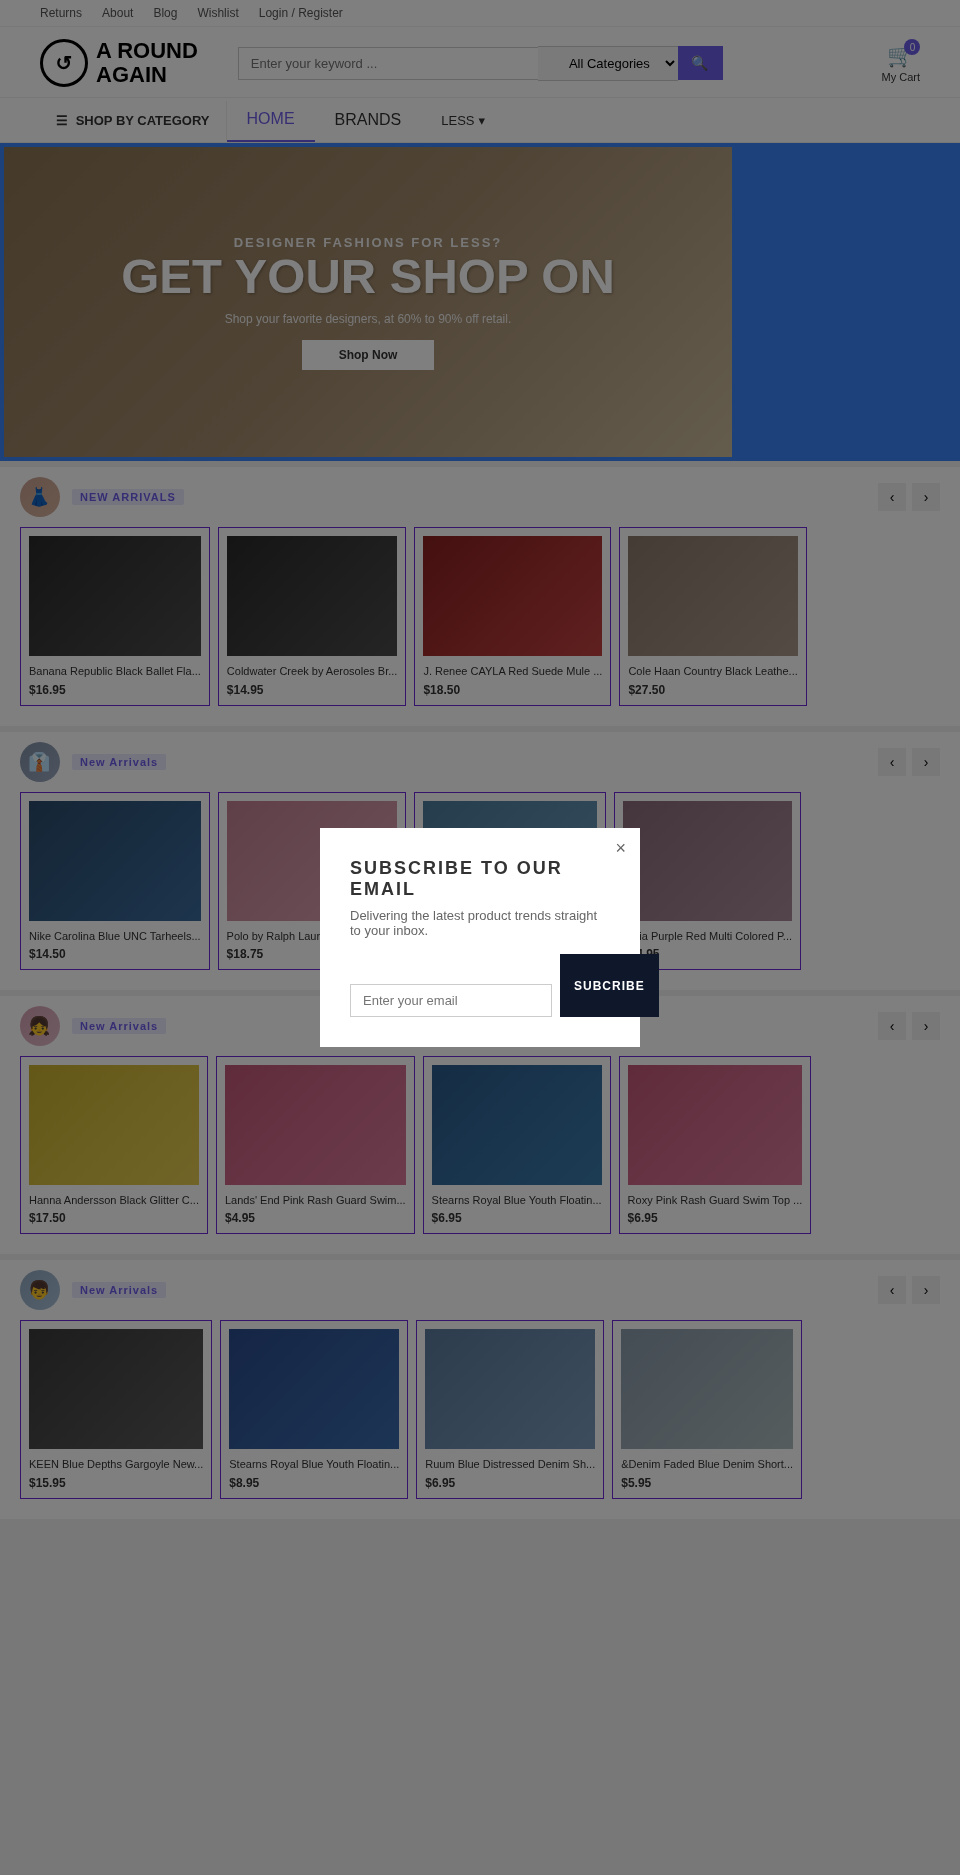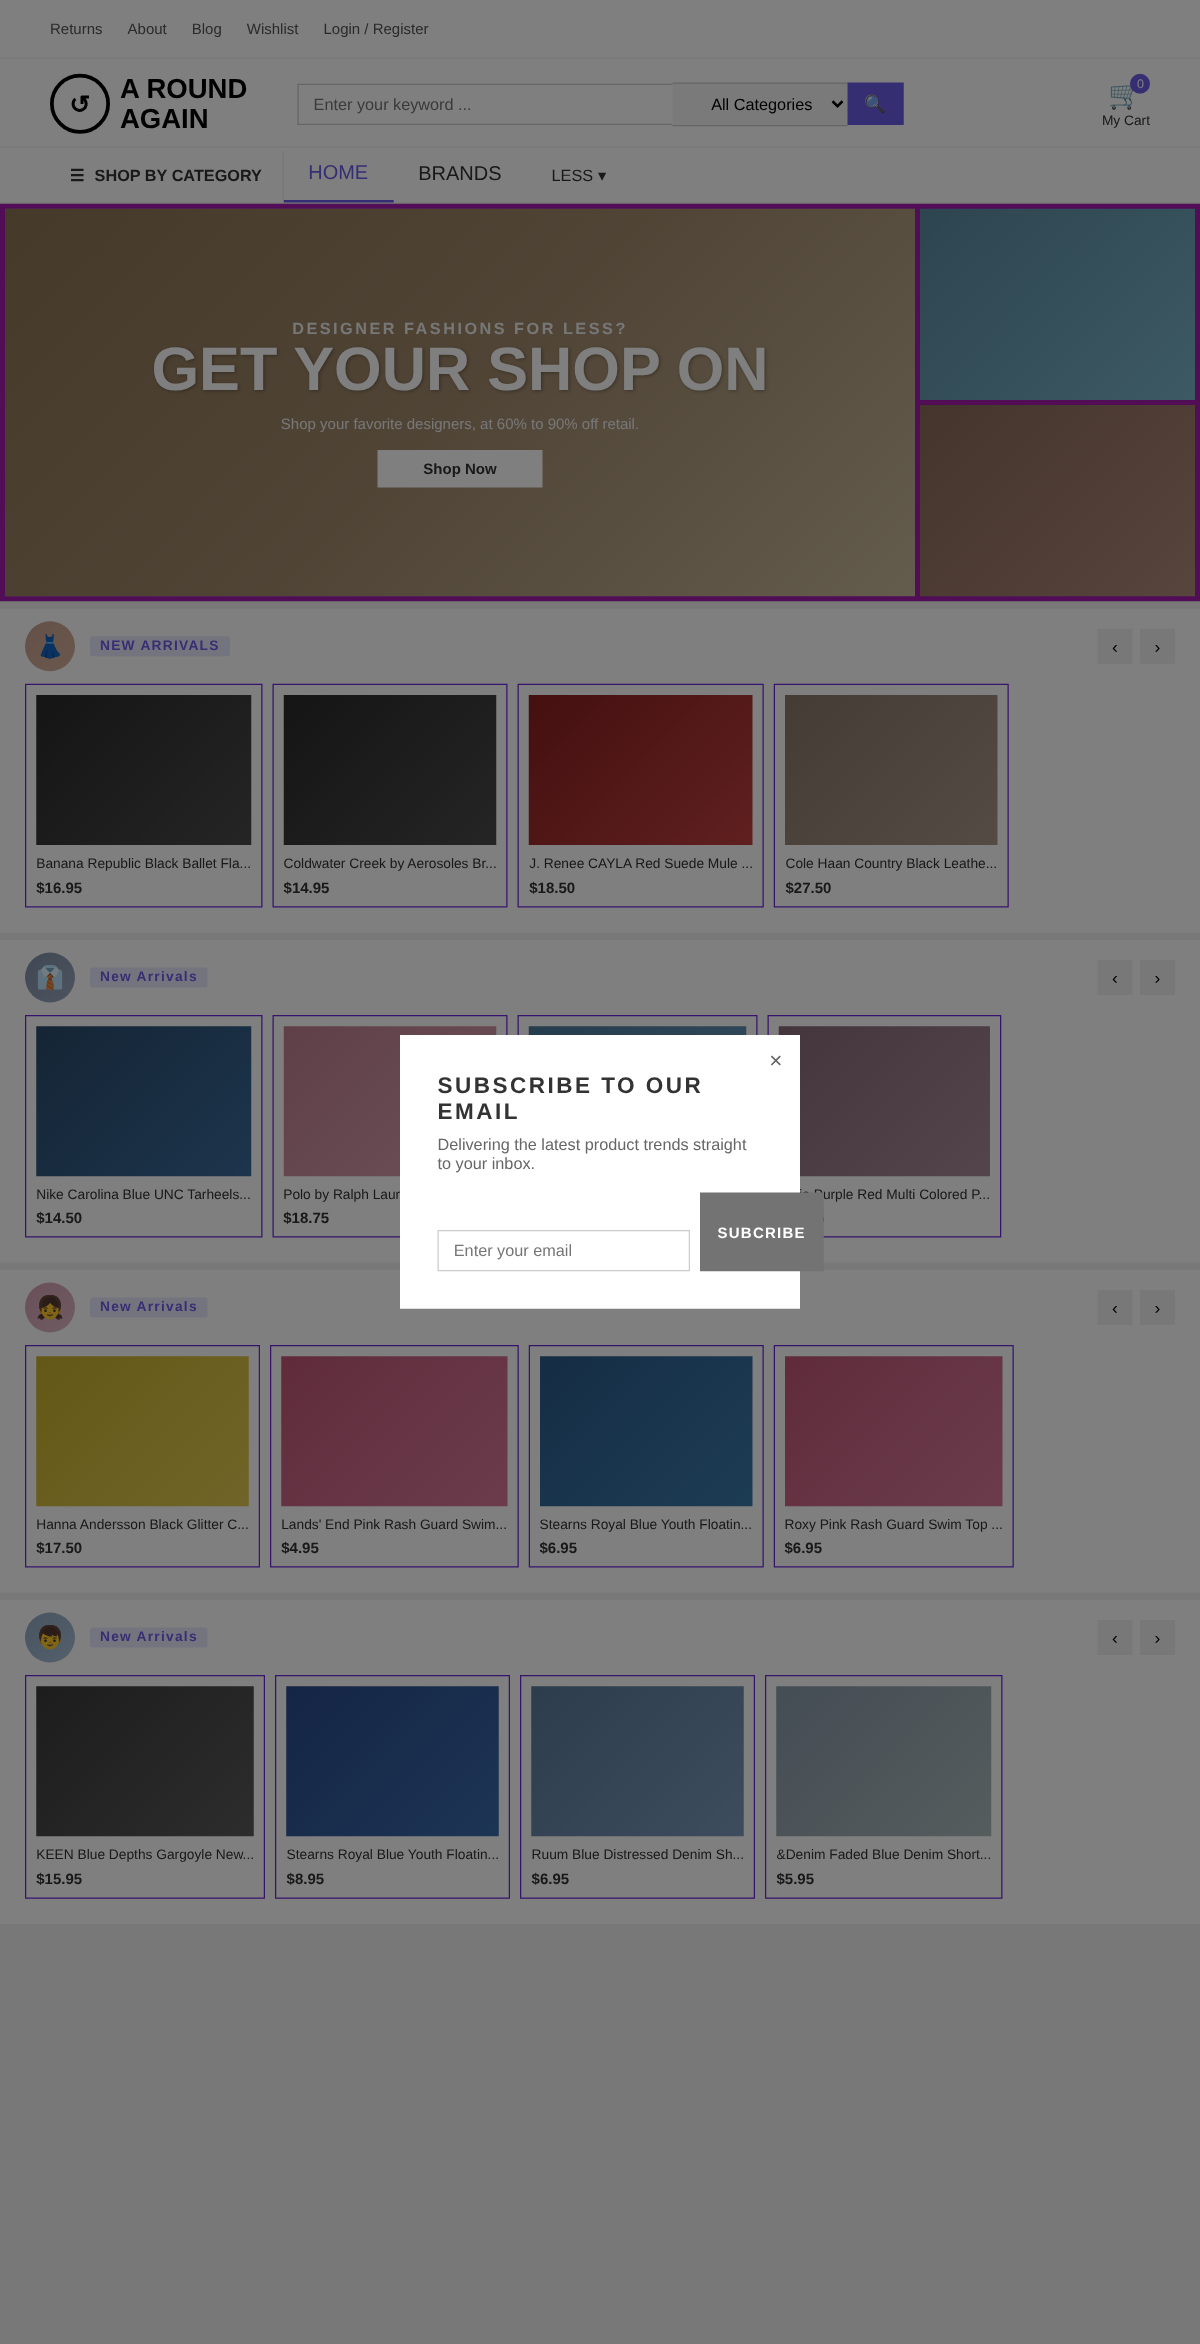--- a/index.html
+++ b/index.html
@@ -1,19 +1,19 @@
 <!DOCTYPE html>
 <html><head>
   <meta charset="utf-8">
   <style>
     * { box-sizing: border-box; margin: 0; padding: 0; }
     body { font-family: Arial, sans-serif; background: #f0f0f0; color: #333; font-size: 13px; width: 960px; }
 
     
-    .top-bar { background: #fff; border-bottom: 1px solid #eee; padding: 16px 40px; display: flex; gap: 20px; align-items: center; }
+    .top-bar { background: #fff; border-bottom: 1px solid #eee; padding: 6px 40px; display: flex; gap: 20px; align-items: center; }
     .top-bar a { text-decoration: none; color: #555; font-size: 12px; }
 
     
     .header { background: #fff; padding: 12px 40px 10px; display: flex; align-items: center; gap: 20px; }
     .logo { display: flex; align-items: center; gap: 8px; text-decoration: none; color: #000; }
     .logo-icon { width: 48px; height: 48px; border: 3px solid #000; border-radius: 50%; display: flex; align-items: center; justify-content: center; font-size: 20px; font-weight: bold; }
     .logo-text { font-size: 22px; font-weight: 900; text-transform: uppercase; line-height: 1.1; }
     .search-area { flex: 1; display: flex; align-items: center; gap: 0; margin-left: 20px; position: relative; }
     .search-input { border: 1px solid #ccc; padding: 8px 12px; font-size: 13px; outline: none; width: 300px; border-right: none; }
     .category-select { border: 1px solid #ccc; border-left: none; border-right: none; padding: 8px 12px; font-size: 13px; background: #f5f5f5; cursor: pointer; min-width: 140px; text-align: right; }
@@ -24,21 +24,21 @@
     .cart-label { font-size: 11px; margin-top: 2px; }
 
     
     .nav-bar { background: #fff; border-top: 1px solid #eee; border-bottom: 1px solid #eee; padding: 0 40px; display: flex; align-items: center; gap: 0; }
     .nav-shop-category { display: flex; align-items: center; gap: 8px; padding: 12px 16px; font-size: 13px; font-weight: bold; cursor: pointer; background: #fff; border-right: 1px solid #eee; }
     .nav-link { padding: 12px 20px; text-decoration: none; color: #333; font-size: 16px; font-weight: 500; }
     .nav-link.active { color: #6c5ce7; border-bottom: 2px solid #6c5ce7; }
     .nav-pages { display: flex; align-items: center; gap: 4px; padding: 12px 20px; cursor: pointer; color: #333; font-size: 13px; }
 
     
-    .hero-section { display: flex; gap: 4px; background: #a21caf; padding: 4px; }
+    .hero-section { display: flex; gap: 4px; background: #3b82f6; padding: 4px; align-items: center; }
     .hero-main { flex: 1; background: #b0a090; position: relative; height: 310px; overflow: hidden; display: flex; align-items: center; justify-content: center; }
     .hero-main-bg { width: 100%; height: 100%; object-fit: cover; background: linear-gradient(135deg, #8b7355 0%, #a0896b 50%, #c8b89a 100%); position: absolute; top:0; left:0; }
     .hero-text { position: relative; z-index: 2; text-align: center; color: #fff; }
     .hero-sub { font-size: 13px; font-weight: 600; letter-spacing: 2px; text-transform: uppercase; color: #eee; }
     .hero-title { font-size: 49px; font-weight: 900; text-transform: uppercase; line-height: 1.1; color: #fff; text-shadow: 1px 1px 3px rgba(0,0,0,0.3); }
     .hero-desc { font-size: 12px; margin: 8px 0; color: #eee; }
     .hero-btn { background: #fff; color: #333; padding: 8px 37px; border: none; cursor: pointer; font-size: 12px; font-weight: 700; margin-top: 6px; }
     .hero-side { display: flex; flex-direction: column; gap: 4px; width: 220px; }
     .hero-side-img { flex: 1; background: linear-gradient(135deg, #5a8a9f 0%, #7ab3c8 100%); height: 153px; }
     .hero-side-img2 { flex: 1; background: linear-gradient(135deg, #8a6a5a 0%, #b08a7a 100%); height: 153px; }
@@ -82,21 +82,21 @@
     .shorts-faded { background: linear-gradient(135deg, #8a9aaa 0%, #aababc 100%); }
 
     
     .overlay { position: fixed; top: 0; left: 0; width: 100%; height: 100%; background: rgba(0,0,0,0.5); z-index: 1000; display: flex; align-items: center; justify-content: center; }
     .modal { background: #fff; padding: 30px; width: 320px; position: relative; }
     .modal-close { position: absolute; top: 10px; right: 14px; background: none; border: none; font-size: 18px; cursor: pointer; color: #666; }
     .modal-title { font-size: 18px; font-weight: 900; letter-spacing: 2px; text-transform: uppercase; margin-bottom: 8px; }
     .modal-desc { font-size: 13px; color: #666; margin-bottom: 16px; }
     .modal-form { display: flex; gap: 8px; }
     .modal-email { flex: 1; border: 1px solid #ccc; padding: 8px 12px; font-size: 13px; outline: none; margin-top: 30px; }
-    .modal-submit { background: #737373; color: #fff; border: none; padding: 8px 14px; font-size: 12px; font-weight: bold; cursor: pointer; letter-spacing: 1px; text-transform: uppercase; }
+    .modal-submit { background: #0f172a; color: #fff; border: none; padding: 8px 14px; font-size: 12px; font-weight: bold; cursor: pointer; letter-spacing: 1px; text-transform: uppercase; }
   </style>
 </head>
 <body>
 
 <div class="top-bar">
   <a href="#">Returns</a>
   <a href="#">About</a>
   <a href="#">Blog</a>
   <a href="#">Wishlist</a>
   <a href="#">Login / Register</a>

